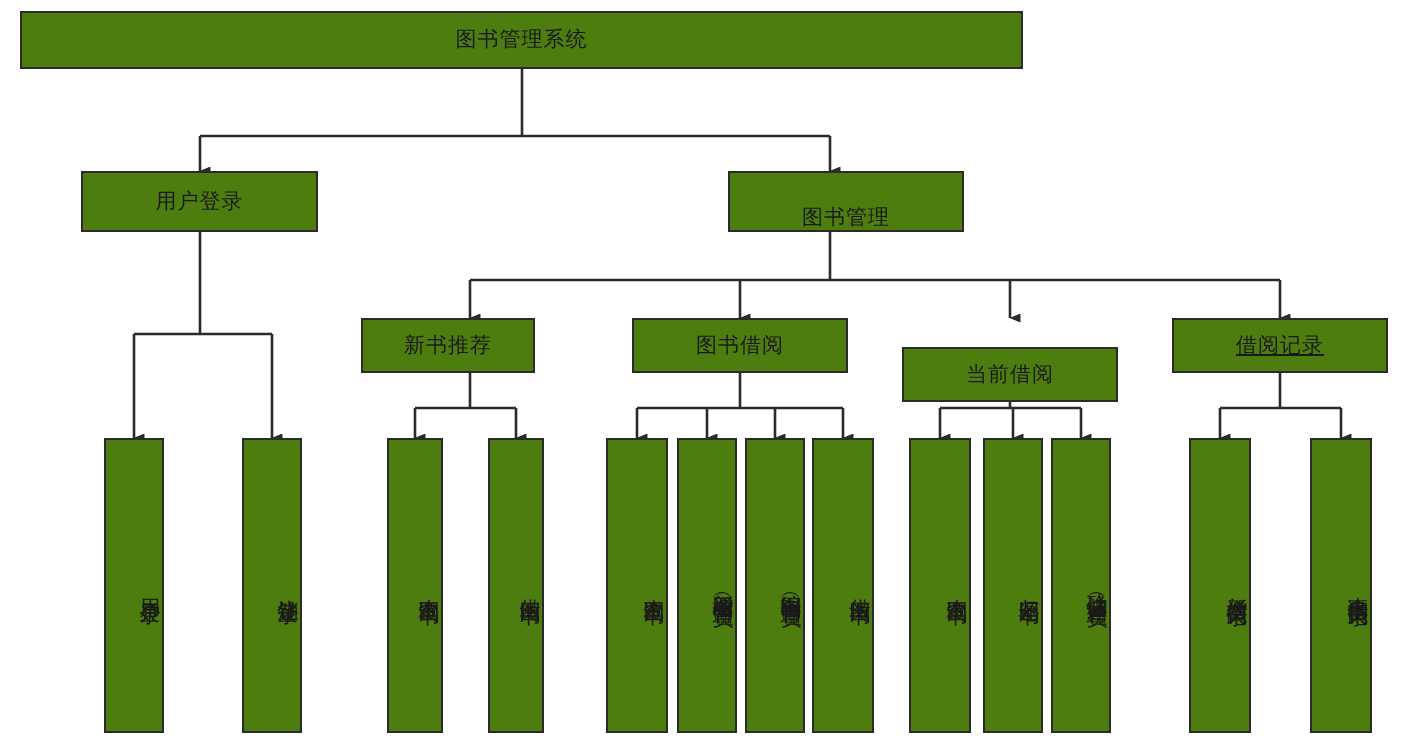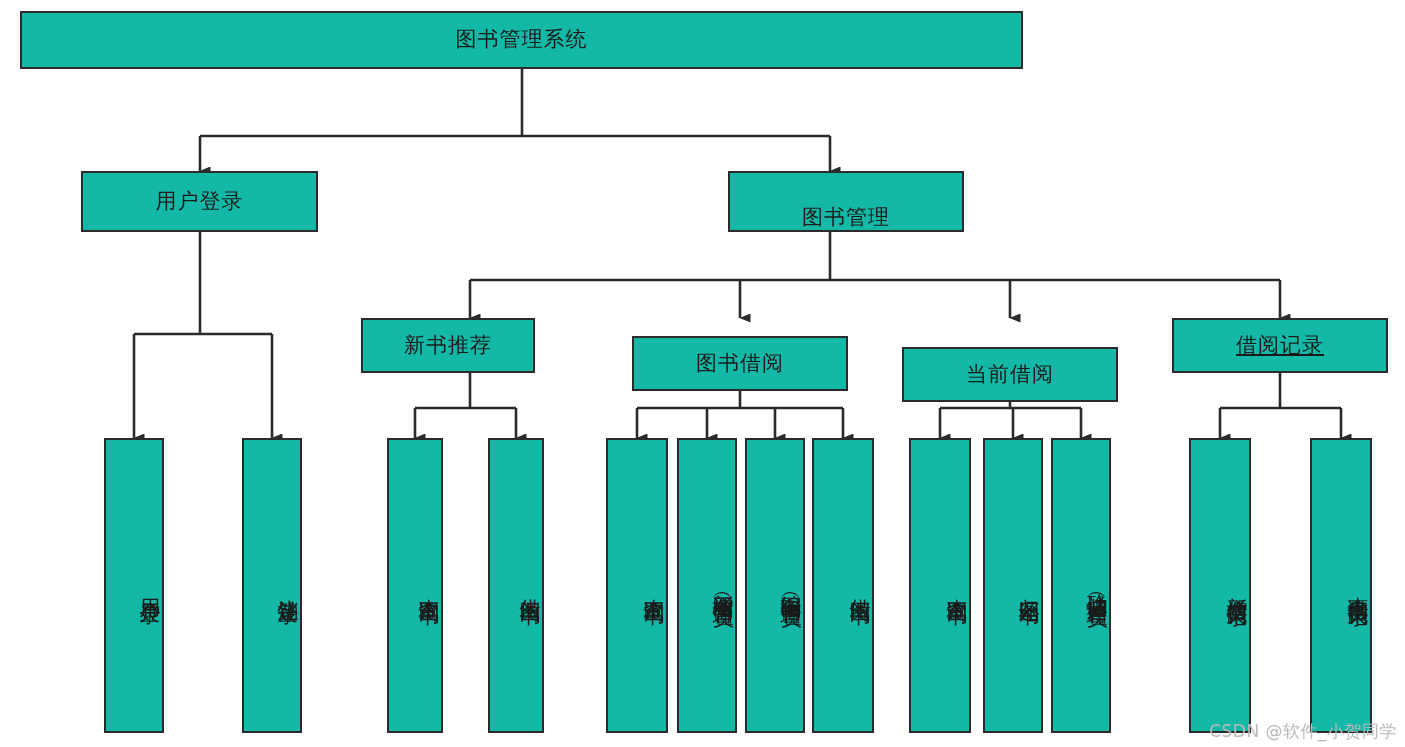--- a/index.html
+++ b/index.html
@@ -22,21 +22,21 @@
     position: absolute;
     left: 0;
     top: 0;
     width: 1405px;
     height: 747px;
   }
   .node {
     position: absolute;
     box-sizing: border-box;
     border: 2px solid #2b2b2b;
-    background: #14b8a6;
+    background: #4d7c0f;
     display: flex;
     align-items: center;
     justify-content: center;
     color: #1a1a1a;
   }
   .node.horizontal {
     font-size: 21px;
     line-height: 1.2;
     letter-spacing: 1px;
   }
@@ -122,21 +122,21 @@
       </div>
       <div class="node horizontal" id="node-user-login" style="left: 81px; top: 171px; width: 237px; height: 61px;">
         <span class="label">用户登录</span>
       </div>
       <div class="node horizontal" id="node-book-mgmt" style="left: 728px; top: 171px; width: 236px; height: 61px; align-items: flex-end;">
         <span class="label">图书管理</span>
       </div>
       <div class="node horizontal" id="node-new-book-rec" style="left: 361px; top: 318px; width: 174px; height: 55px;">
         <span class="label">新书推荐</span>
       </div>
-      <div class="node horizontal" id="node-book-borrow" style="left: 632px; top: 318px; width: 216px; height: 55px; margin-top: 18px;">
+      <div class="node horizontal" id="node-book-borrow" style="left: 632px; top: 318px; width: 216px; height: 55px;">
         <span class="label">图书借阅</span>
       </div>
       <div class="node horizontal" id="node-current-borrow" style="left: 902px; top: 318px; width: 216px; height: 55px; margin-top: 29px;">
         <span class="label">当前借阅</span>
       </div>
       <div class="node horizontal" id="node-borrow-record" style="left: 1172px; top: 318px; width: 216px; height: 55px; text-decoration: underline;">
         <span class="label">借阅记录</span>
       </div>
       <div class="node vertical" id="node-leaf-user-login" style="left: 104px; top: 438px; width: 60px; height: 295px;">
         <span class="label">用户登录</span>
@@ -172,14 +172,13 @@
         <span class="label">确认归还（管理员）</span>
       </div>
       <div class="node vertical" id="node-leaf-br-add" style="left: 1189px; top: 438px; width: 62px; height: 295px;">
         <span class="label">新增借阅记录</span>
       </div>
       <div class="node vertical" id="node-leaf-br-query" style="left: 1310px; top: 438px; width: 62px; height: 295px;">
         <span class="label">查询借阅记录</span>
       </div>
     </div>
 
-  <div id="watermark">CSDN @软件_小贺同学</div>
 </div>
 
 </body></html>

